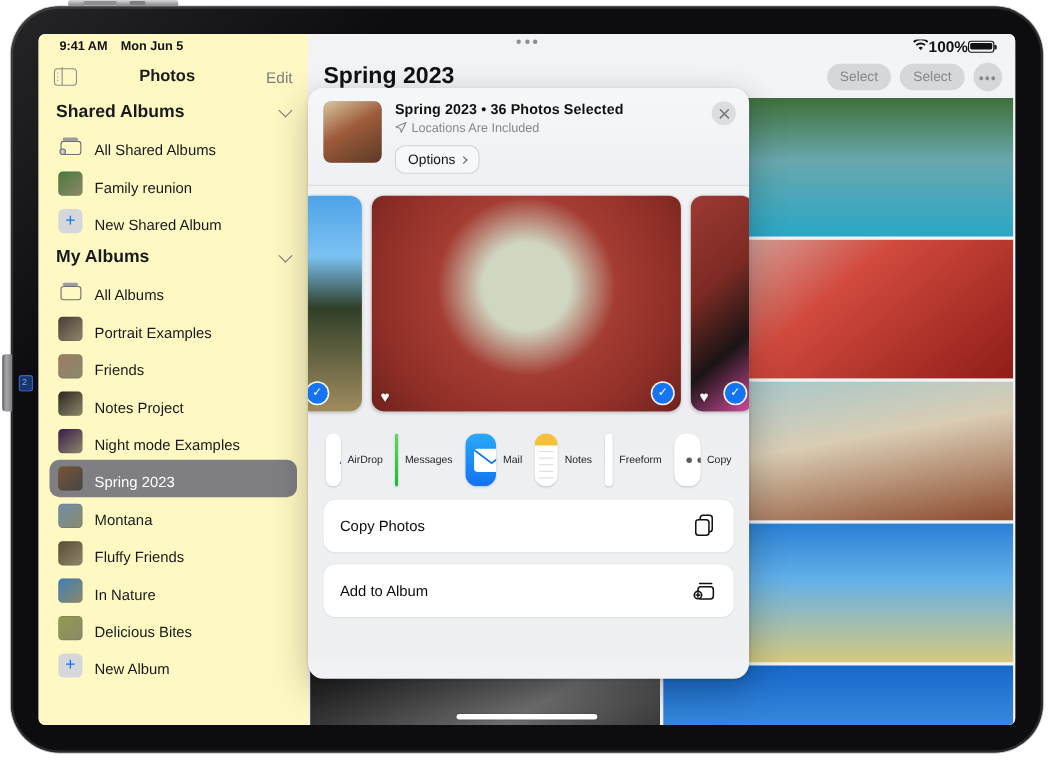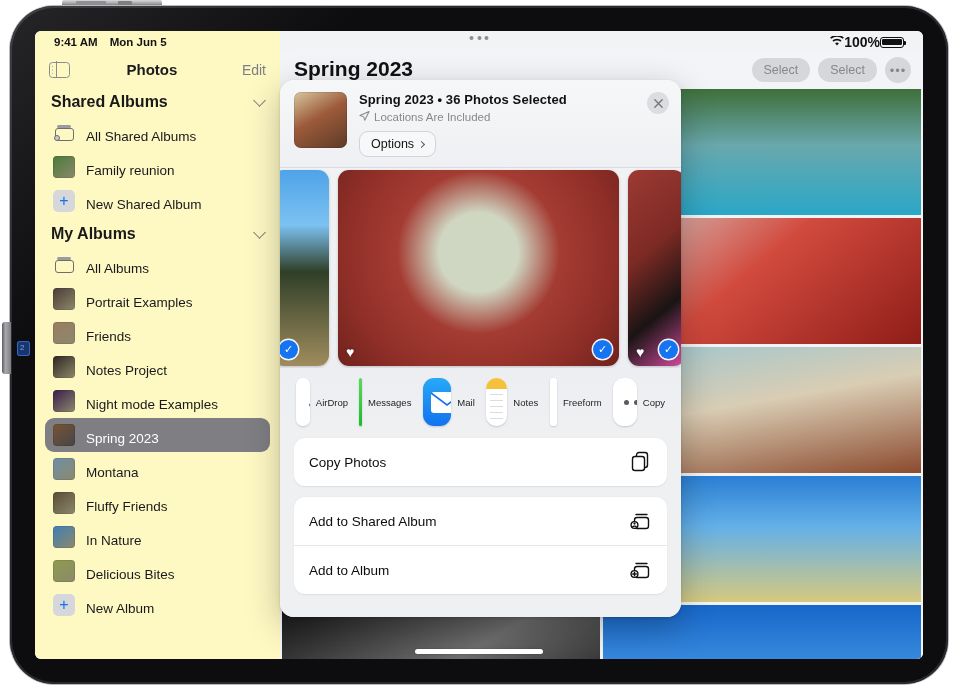--- a/index.html
+++ b/index.html
@@ -206,21 +206,21 @@
   
   .apps{
     display:flex; justify-content:space-between; padding:10px 16px 12px 16px;
     background:linear-gradient(180deg,#eceef1,#eef0f2);
   }
   .app{width:52px;display:flex;align-items:center;gap:6px;}
   .app-ic{width:48px;height:48px;border-radius:11px;position:relative;overflow:hidden;box-shadow:0 1px 2px rgba(0,0,0,.18);}
   .app-lbl{font-size:9.5px;color:#232325;text-align:center;white-space:nowrap;}
 
   
-  .lists{padding:0 14px 12px 14px; background:#eef0f2;}
+  .lists{padding:0 14px 28px 14px; background:#eef0f2;}
   .list-card{background:#fff;border-radius:11px;overflow:hidden;margin-bottom:11px;box-shadow:0 .5px 1.5px rgba(0,0,0,.08);}
   .list-row{
     display:flex;align-items:center;justify-content:space-between;
     padding:13px 15px; font-size:13.5px; color:#0d0d0f;
     border-bottom:.6px solid #e6e7e9;
   }
   .list-row:last-child{border-bottom:none;}
   .row-ic{width:22px;height:22px;flex:0 0 auto;position:relative;}
 
   .home-ind{
@@ -484,30 +484,20 @@
             <div class="list-row">
               <span>Copy Photos</span>
               <span class="row-ic"><svg width="22" height="22" viewBox="0 0 22 22">
                   <rect x="2.5" y="5.5" width="12" height="14" rx="2.5" fill="none" stroke="#111" stroke-width="1.4"></rect>
                   <path d="M6.5 5.5V4a2.5 2.5 0 0 1 2.5-2.5h6A2.5 2.5 0 0 1 17.5 4v10a2.5 2.5 0 0 1-2.5 2.5h-.5" fill="none" stroke="#111" stroke-width="1.4"></path>
                 </svg></span>
             </div>
           </div>
           <div class="list-card">
             <div class="list-row">
-              <span>Add to Shared Album</span>
-              <span class="row-ic"><svg width="22" height="22" viewBox="0 0 22 22">
-                  <path d="M6 4.5h11" stroke="#111" stroke-width="1.4" stroke-linecap="round"></path>
-                  <rect x="4.5" y="7.5" width="14" height="11" rx="2.6" fill="none" stroke="#111" stroke-width="1.4"></rect>
-                  <circle cx="4.5" cy="15" r="3.4" fill="#fff" stroke="#111" stroke-width="1.4"></circle>
-                  <circle cx="4.5" cy="13.6" r="1.1" fill="#111"></circle>
-                  <path d="M2.5 17c.5-1.2 3.5-1.2 4 0" fill="none" stroke="#111" stroke-width="1.2" stroke-linecap="round"></path>
-                </svg></span>
-            </div>
-            <div class="list-row">
               <span>Add to Album</span>
               <span class="row-ic"><svg width="22" height="22" viewBox="0 0 22 22">
                   <path d="M6 4.5h11" stroke="#111" stroke-width="1.4" stroke-linecap="round"></path>
                   <rect x="4.5" y="7.5" width="14" height="11" rx="2.6" fill="none" stroke="#111" stroke-width="1.4"></rect>
                   <circle cx="4.5" cy="15" r="3.4" fill="#fff" stroke="#111" stroke-width="1.4"></circle>
                   <path d="M4.5 13.2v3.6M2.7 15h3.6" stroke="#111" stroke-width="1.4" stroke-linecap="round"></path>
                 </svg></span>
             </div>
           </div>
         </div>

